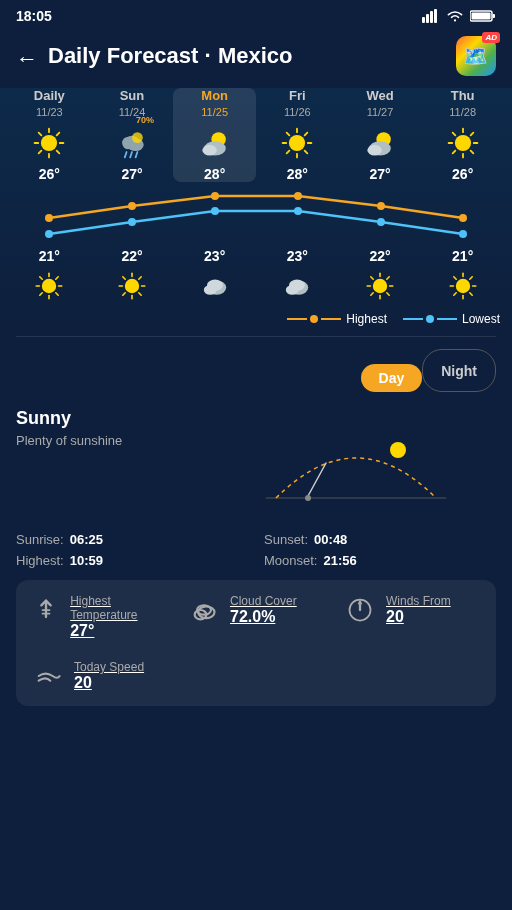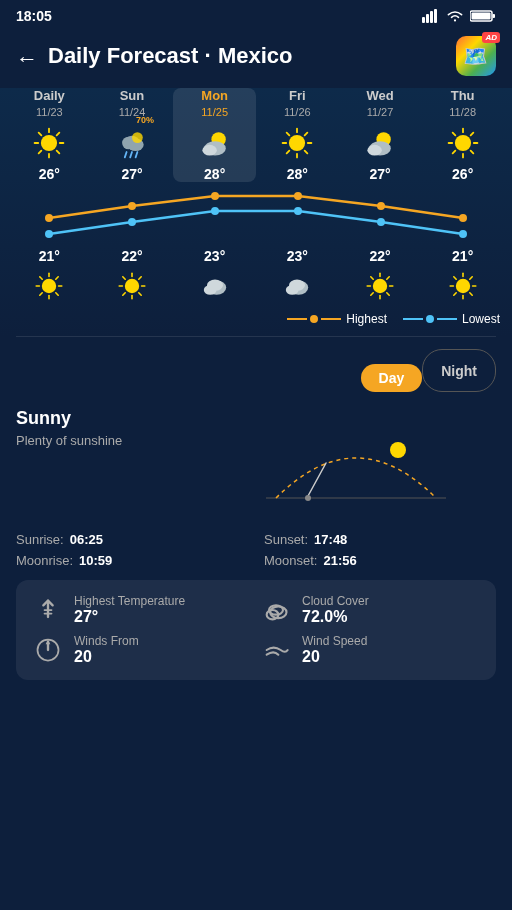--- a/index.html
+++ b/index.html
@@ -253,22 +253,23 @@
 
     
     .details-card {
       background: rgba(255,255,255,0.07);
       border-radius: 12px;
       margin: 12px 0 0;
       padding: 14px 16px;
     }
     .details-grid {
       display: grid;
-      grid-template-columns: 1fr 1fr;
-      gap: 8px;
+      grid-template-columns: 1fr 1fr 1fr;
+      gap: 20px;
+      text-decoration: underline;
     }
     .detail-item {
       display: flex;
       align-items: flex-start;
       gap: 10px;
     }
     .detail-icon {
       width: 32px;
       height: 32px;
       display: flex;
@@ -620,24 +621,24 @@
     </div>
   </div>
 
   <div class="sun-times">
     <div class="sun-time-item">
       <span class="sun-time-label">Sunrise:</span>
       <span class="sun-time-value">06:25</span>
     </div>
     <div class="sun-time-item">
       <span class="sun-time-label">Sunset:</span>
-      <span class="sun-time-value">17:48</span>
+      <span class="sun-time-value">00:48</span>
     </div>
     <div class="sun-time-item">
-      <span class="sun-time-label">Moonrise:</span>
+      <span class="sun-time-label">Highest:</span>
       <span class="sun-time-value">10:59</span>
     </div>
     <div class="sun-time-item">
       <span class="sun-time-label">Moonset:</span>
       <span class="sun-time-value">21:56</span>
     </div>
   </div>
 
   <div class="details-card">
     <div class="details-grid">
@@ -686,21 +687,21 @@
       </div>
 
       <div class="detail-item">
         <div class="detail-icon">
           <svg viewBox="0 0 24 24" width="28" height="28">
             <path d="M4 12 Q10 8 16 12 Q20 15 22 12" stroke="#aaa" stroke-width="1.8" fill="none" stroke-linecap="round"></path>
             <path d="M4 16 Q10 12 14 16" stroke="#aaa" stroke-width="1.8" fill="none" stroke-linecap="round"></path>
           </svg>
         </div>
         <div class="detail-content">
-          <div class="detail-label">Wind Speed</div>
+          <div class="detail-label">Today Speed</div>
           <div class="detail-value">20</div>
         </div>
       </div>
 
     </div>
   </div>
 
 </div>
 
 </body></html>

